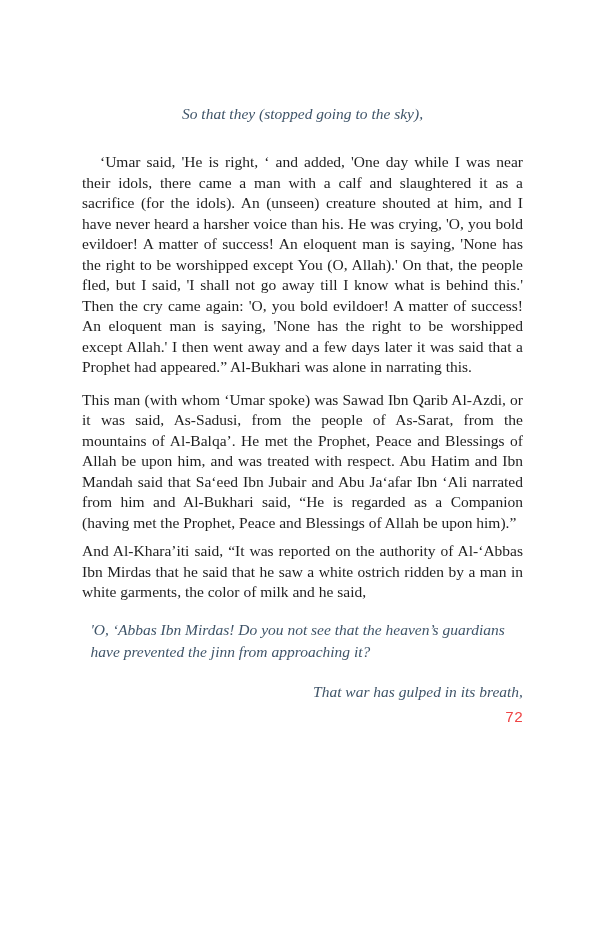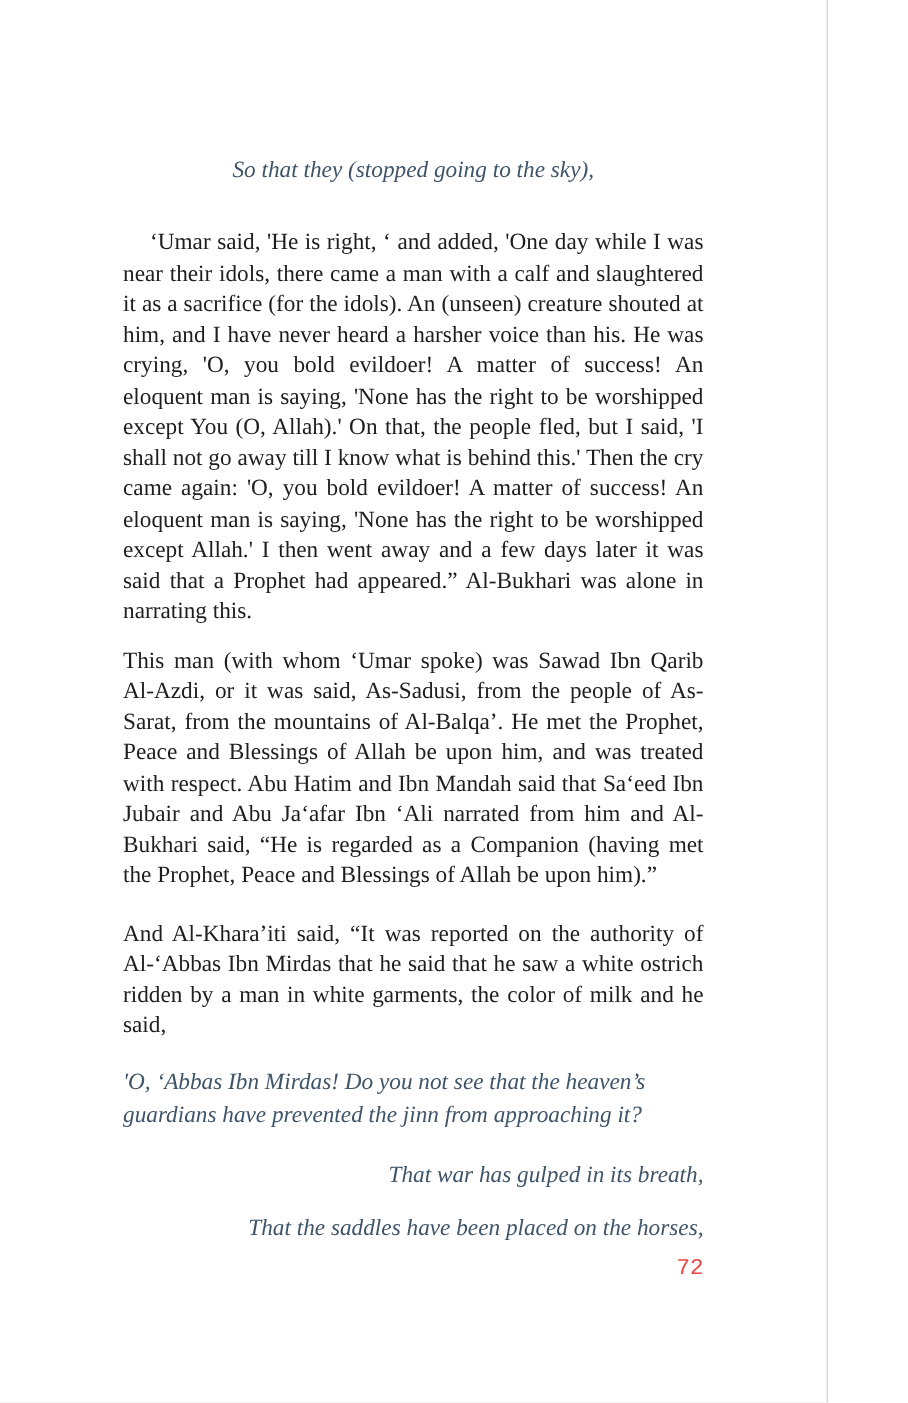--- a/index.html
+++ b/index.html
@@ -2,21 +2,21 @@
 <html><head>
 <meta charset="utf-8">
 <style>
   html, body {
     margin: 0;
     padding: 0;
     background: #ffffff;
   }
   .page {
     position: relative;
-    width: 551px;
+    width: 605px;
     height: 935px;
     box-sizing: border-box;
     background: #ffffff;
     padding: 104px 82px 0 82px;
     font-family: "Liberation Serif", serif;
     overflow: hidden;
     outline: 1px solid #d8d8d8;
   }
   .verse {
     color: #3f5468;
@@ -33,21 +33,21 @@
     font-size: 15.5px;
     line-height: 20.5px;
     text-align: justify;
     margin: 12px 0 0 0;
   }
   .body-para.first {
     margin-top: 28px;
     text-indent: 18px;
   }
   .body-para.third {
-    margin-top: 18px;
+    margin-top: 8px;
   }
   .poetry-couplet {
     color: #3f5468;
     font-style: italic;
     font-size: 15.5px;
     line-height: 22.5px;
     max-width: 424px;
     margin: 16px auto 0 auto;
   }
   .poetry-line {
@@ -83,17 +83,16 @@
   <p class="body-para first">‘Umar said, 'He is right, ‘ and added, 'One day while I was near their idols, there came a man with a calf and slaughtered it as a sacrifice (for the idols). An (unseen) creature shouted at him, and I have never heard a harsher voice than his. He was crying, 'O, you bold evildoer! A matter of success! An eloquent man is saying, 'None has the right to be worshipped except You (O, Allah).' On that, the people fled, but I said, 'I shall not go away till I know what is behind this.' Then the cry came again: 'O, you bold evildoer! A matter of success! An eloquent man is saying, 'None has the right to be worshipped except Allah.' I then went away and a few days later it was said that a Prophet had appeared.” Al-Bukhari was alone in narrating this.</p>
 
   <p class="body-para">This man (with whom ‘Umar spoke) was Sawad Ibn Qarib Al-Azdi, or it was said, As-Sadusi, from the people of As-Sarat, from the mountains of Al-Balqa’. He met the Prophet, Peace and Blessings of Allah be upon him, and was treated with respect. Abu Hatim and Ibn Mandah said that Sa‘eed Ibn Jubair and Abu Ja‘afar Ibn ‘Ali narrated from him and Al-Bukhari said, “He is regarded as a Companion (having met the Prophet, Peace and Blessings of Allah be upon him).”</p>
 
   <p class="body-para third">And Al-Khara’iti said, “It was reported on the authority of Al-‘Abbas Ibn Mirdas that he said that he saw a white ostrich ridden by a man in white garments, the color of milk and he said,</p>
 
   <div class="poetry-couplet">'O, ‘Abbas Ibn Mirdas! Do you not see that the heaven’s guardians have prevented the jinn from approaching it?</div>
 
   <div class="poetry-line war">That war has gulped in its breath,</div>
 
-  <div class="poetry-line saddles">That the saddles have been placed on the horses,</div>
 
   <div class="page-number">72</div>
 
 </div>
 
 </body></html>

